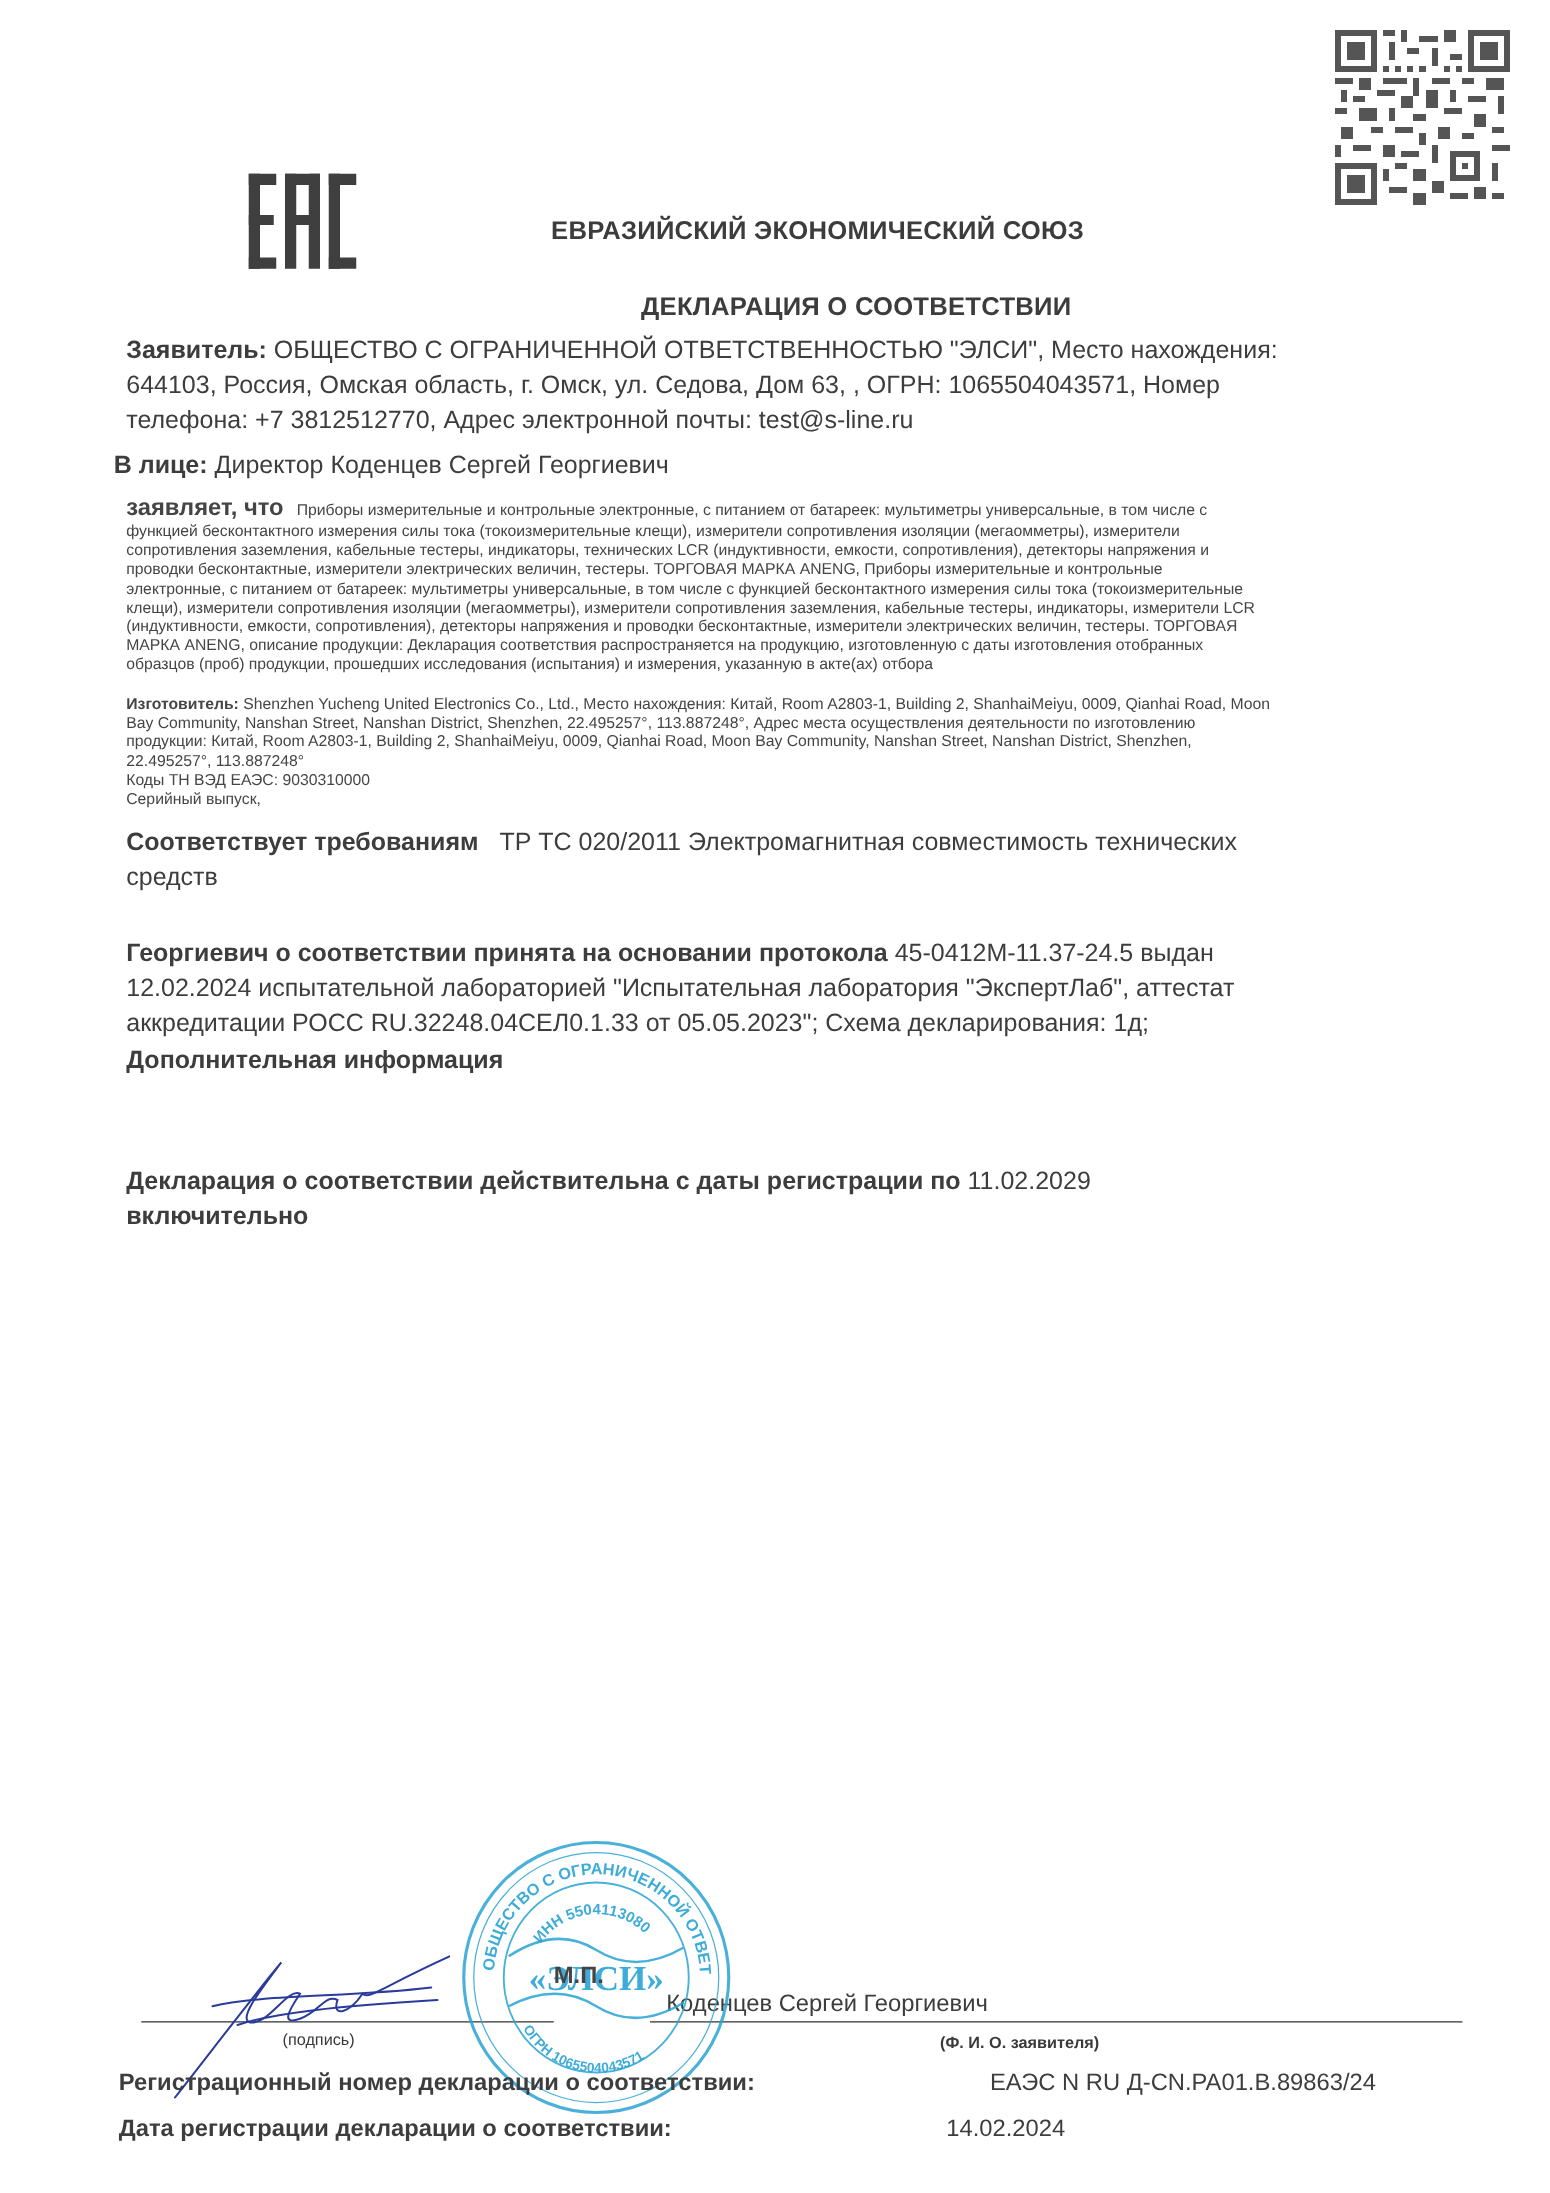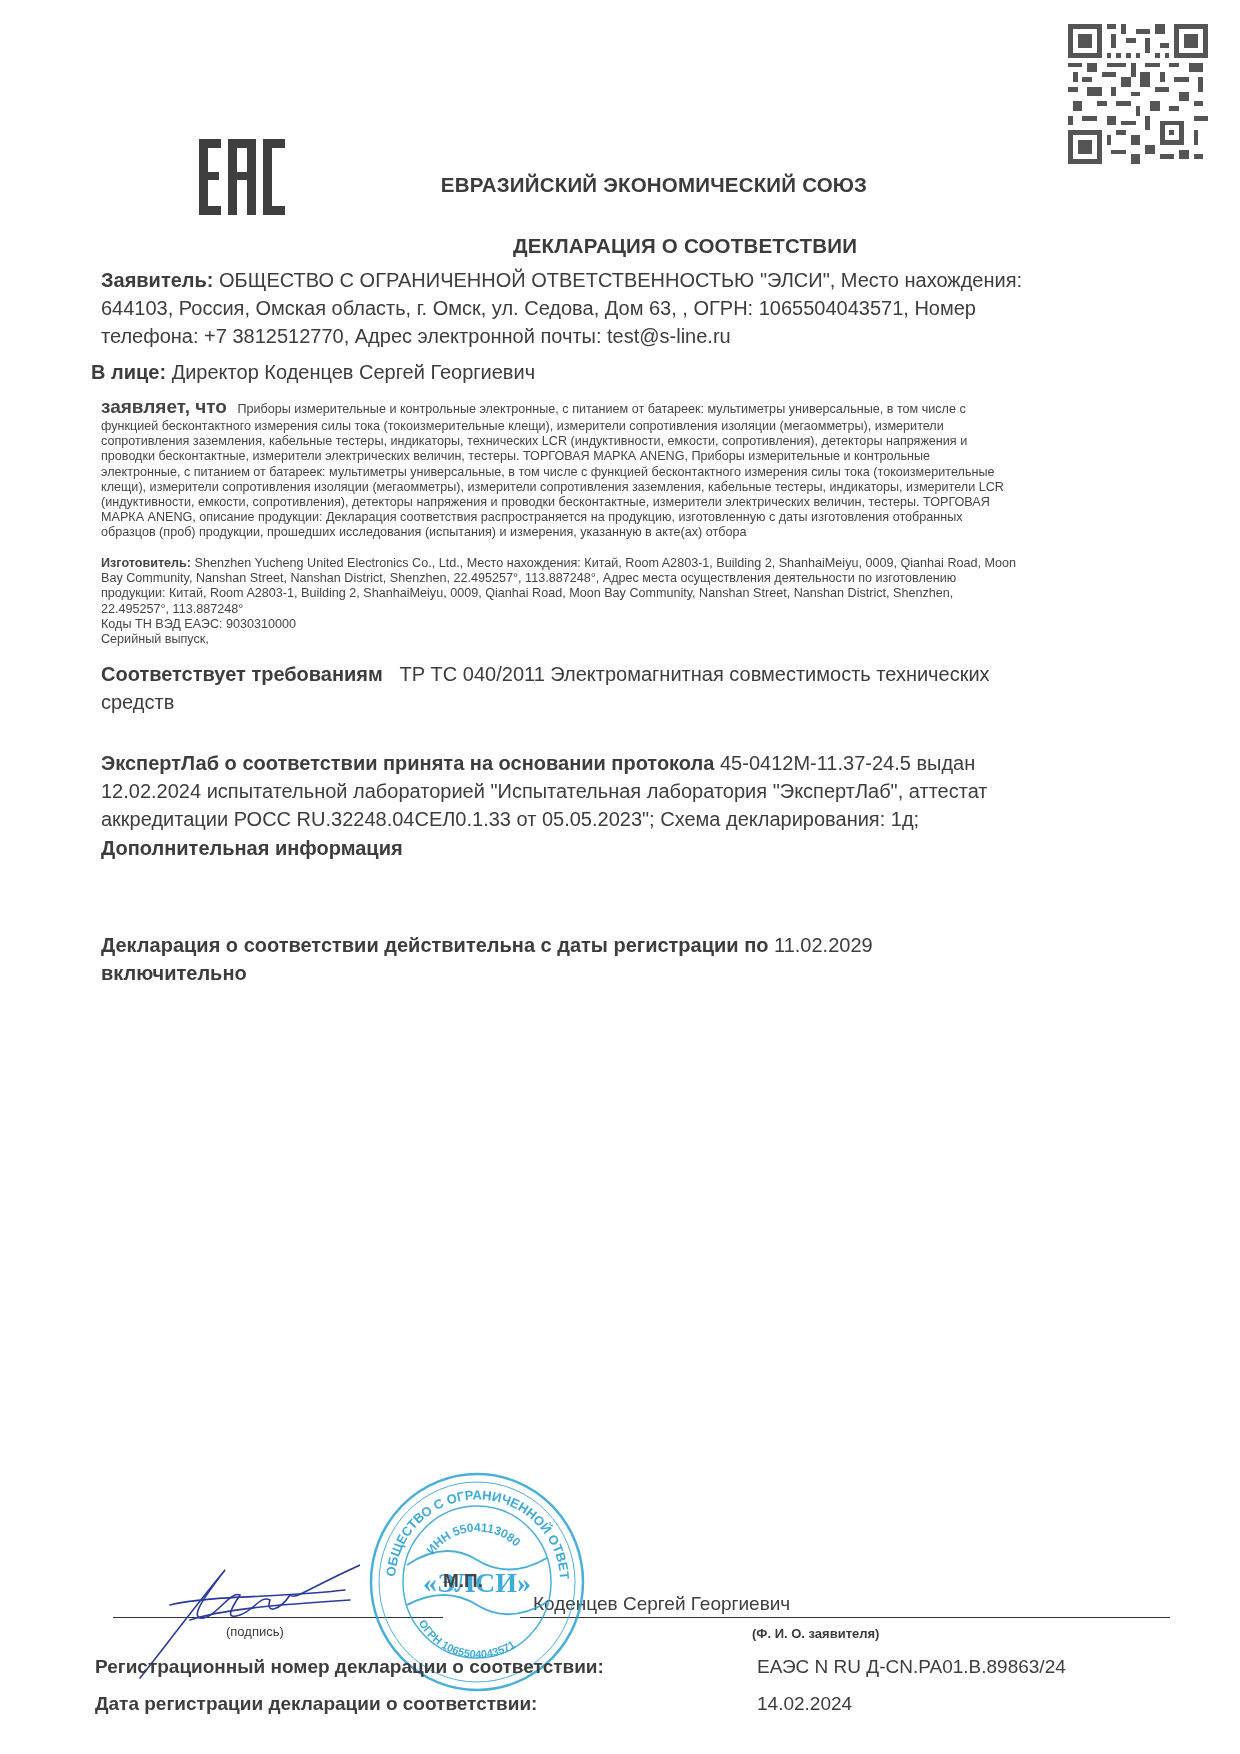--- a/index.html
+++ b/index.html
@@ -151,26 +151,26 @@
 <div class="abs small" style="left:101px; top:556px; width:1100px;">
   <div class="line"><span class="lbl">Изготовитель:</span> <span>Shenzhen Yucheng United Electronics Co., Ltd., Место нахождения: Китай, Room A2803-1, Building 2, ShanhaiMeiyu, 0009, Qianhai Road, Moon</span></div>
   <div class="line">Bay Community, Nanshan Street, Nanshan District, Shenzhen, 22.495257°, 113.887248°, Адрес места осуществления деятельности по изготовлению</div>
   <div class="line">продукции: Китай, Room A2803-1, Building 2, ShanhaiMeiyu, 0009, Qianhai Road, Moon Bay Community, Nanshan Street, Nanshan District, Shenzhen,</div>
   <div class="line">22.495257°, 113.887248°</div>
   <div class="line">Коды ТН ВЭД ЕАЭС: 9030310000</div>
   <div class="line">Серийный выпуск,</div>
 </div>
 
 <div class="abs big" style="left:101px; top:660px; width:1100px;">
-  <div class="line"><span class="lbl">Соответствует требованиям</span>&nbsp;&nbsp;&nbsp;<span>ТР ТС 040/2011 Электромагнитная совместимость технических</span></div>
+  <div class="line"><span class="lbl">Соответствует требованиям</span>&nbsp;&nbsp;&nbsp;<span>ТР ТС 020/2011 Электромагнитная совместимость технических</span></div>
   <div class="line">средств</div>
 </div>
 
 <div class="abs big" style="left:101px; top:749px; width:1100px;">
-  <div class="line"><span class="lbl">ЭкспертЛаб о соответствии принята на основании протокола</span> <span>45-0412M-11.37-24.5 выдан</span></div>
+  <div class="line"><span class="lbl">Георгиевич о соответствии принята на основании протокола</span> <span>45-0412M-11.37-24.5 выдан</span></div>
   <div class="line">12.02.2024  испытательной лабораторией "Испытательная лаборатория "ЭкспертЛаб", аттестат</div>
   <div class="line">аккредитации РОСС RU.32248.04СЕЛ0.1.33 от 05.05.2023"; Схема декларирования: 1д;</div>
 </div>
 
 <div class="abs big lbl line" style="left:101px; top:834px;">Дополнительная информация</div>
 
 <div class="abs big" style="left:101px; top:931px; width:1100px;">
   <div class="line"><span class="lbl">Декларация о соответствии действительна с даты регистрации по</span> <span>11.02.2029</span></div>
   <div class="line lbl">включительно</div>
 </div>
@@ -206,15 +206,15 @@
 
 <svg class="abs signature" viewBox="0 0 230 120">
   <g fill="none" stroke="#2a3b9c" stroke-width="1.6" stroke-linecap="round">
     <path d="M 10 118 C 40 80, 70 40, 95 10 C 80 30, 60 55, 70 58 C 85 60, 100 30, 110 35 C 100 50, 95 60, 110 55 C 125 50, 130 35, 140 40 C 135 55, 150 50, 160 35 C 165 40, 175 30, 230 5"></path>
     <path d="M 60 60 C 90 50, 140 45, 220 40"></path>
     <path d="M 40 45 C 80 35, 150 38, 215 30"></path>
   </g>
 </svg>
 
 <div class="abs reg line" style="left:95px; top:1656px;">Регистрационный номер декларации о соответствии:</div>
-<div class="abs regval line" style="left:757px; top:1656px;text-align:center;">ЕАЭС N RU Д-CN.PA01.B.89863/24</div>
+<div class="abs regval line" style="left:792px; top:1656px;text-align:center;">ЕАЭС N RU Д-CN.PA01.B.89863/24</div>
 <div class="abs reg line" style="left:95px; top:1693px;">Дата регистрации декларации о соответствии:</div>
 <div class="abs regval line" style="left:757px; top:1693px;">14.02.2024</div>
 
 </body></html>

